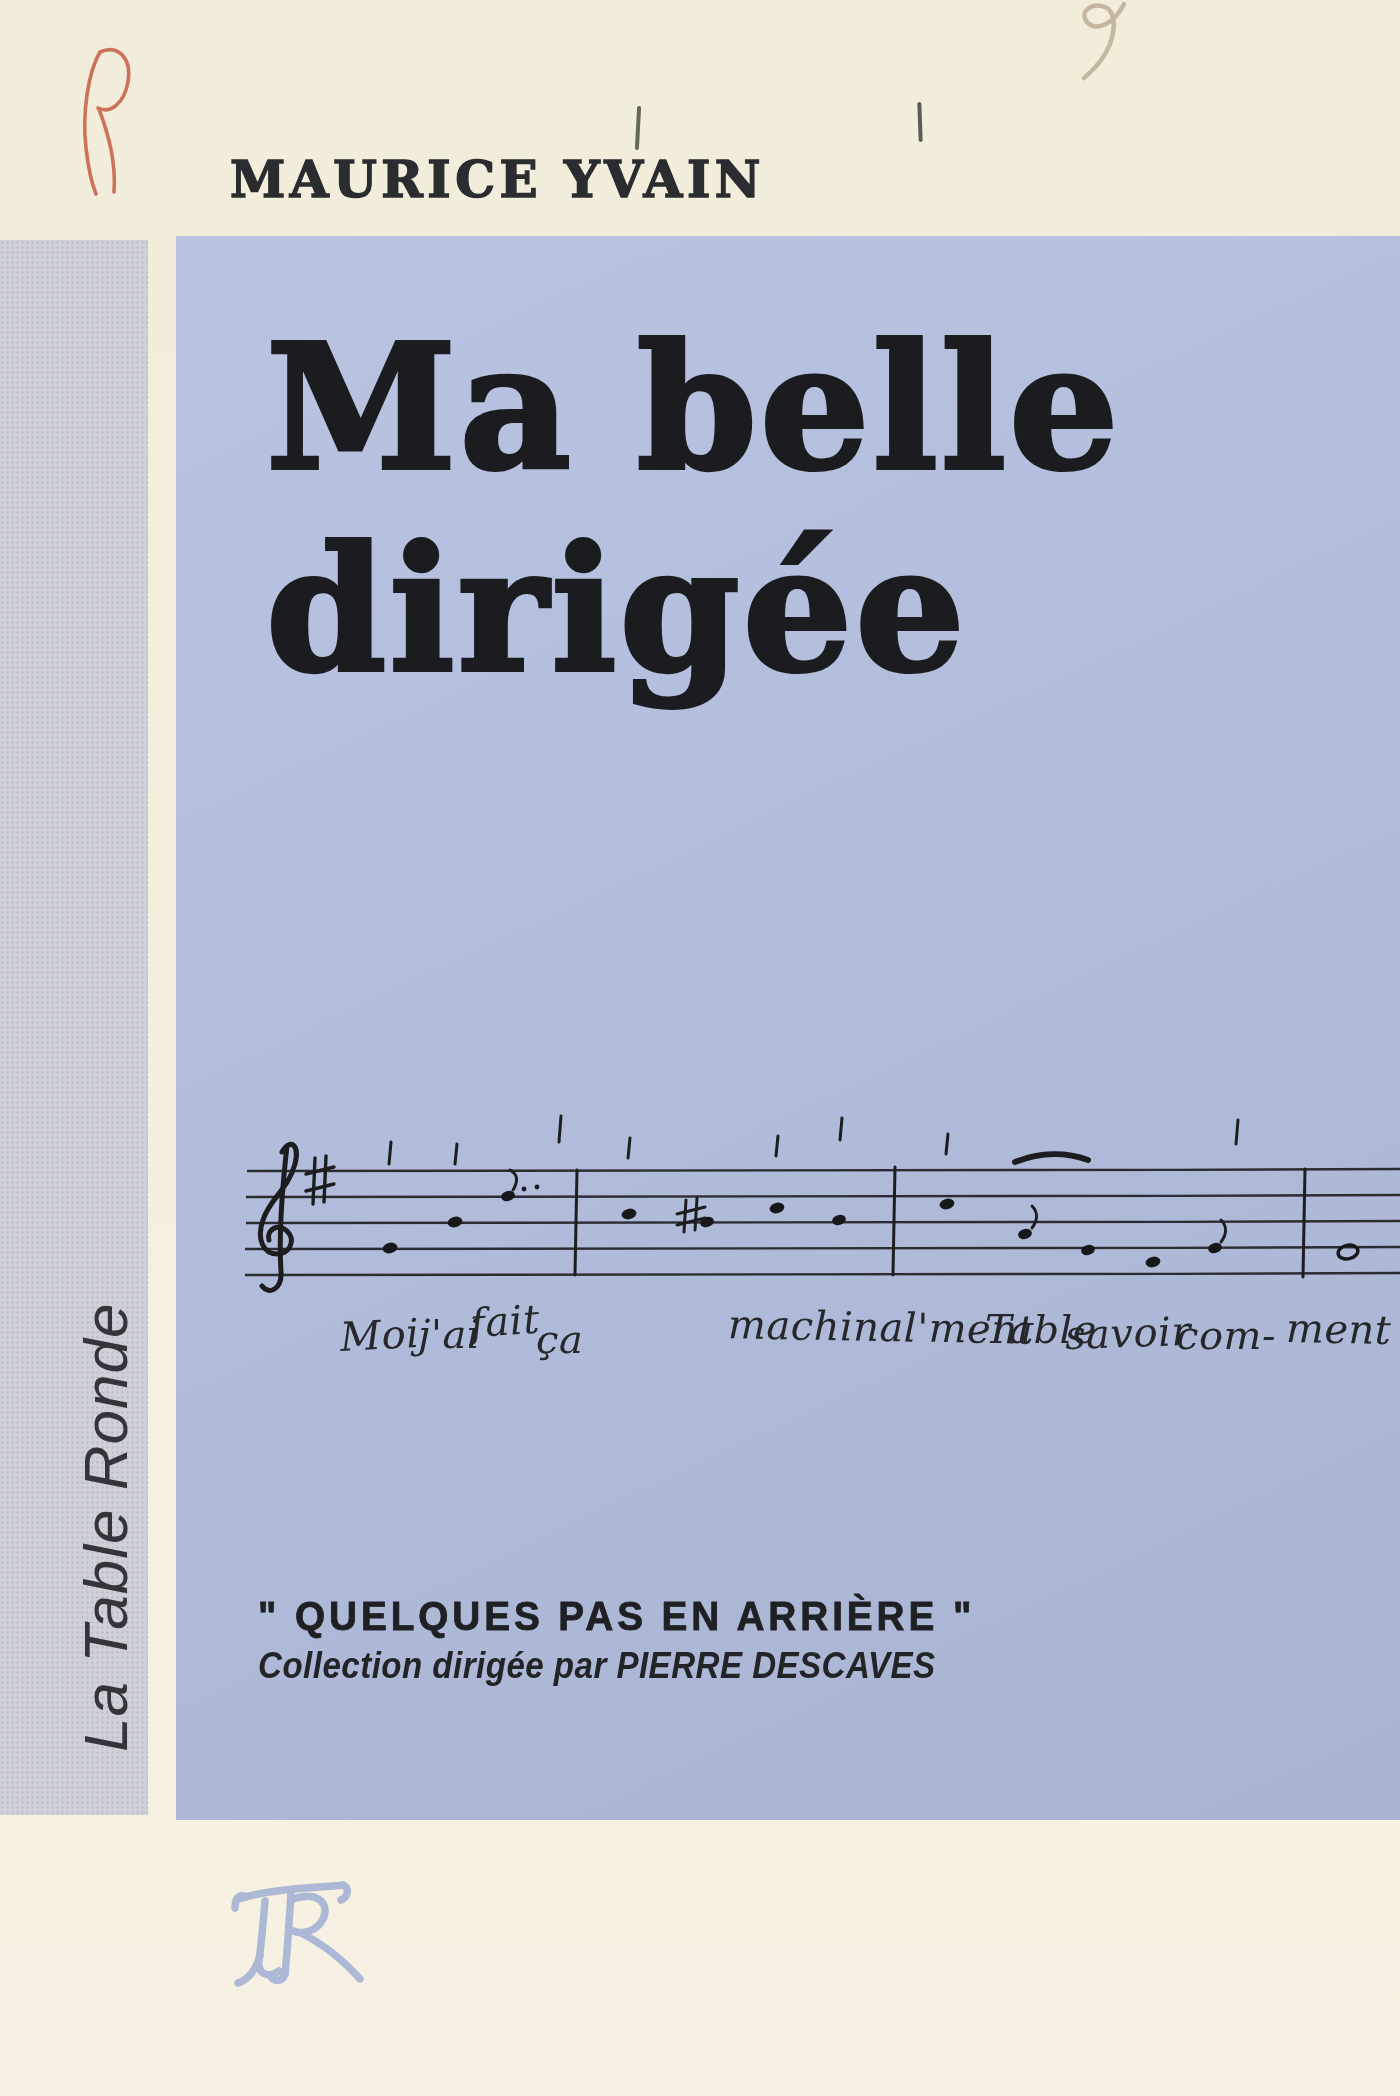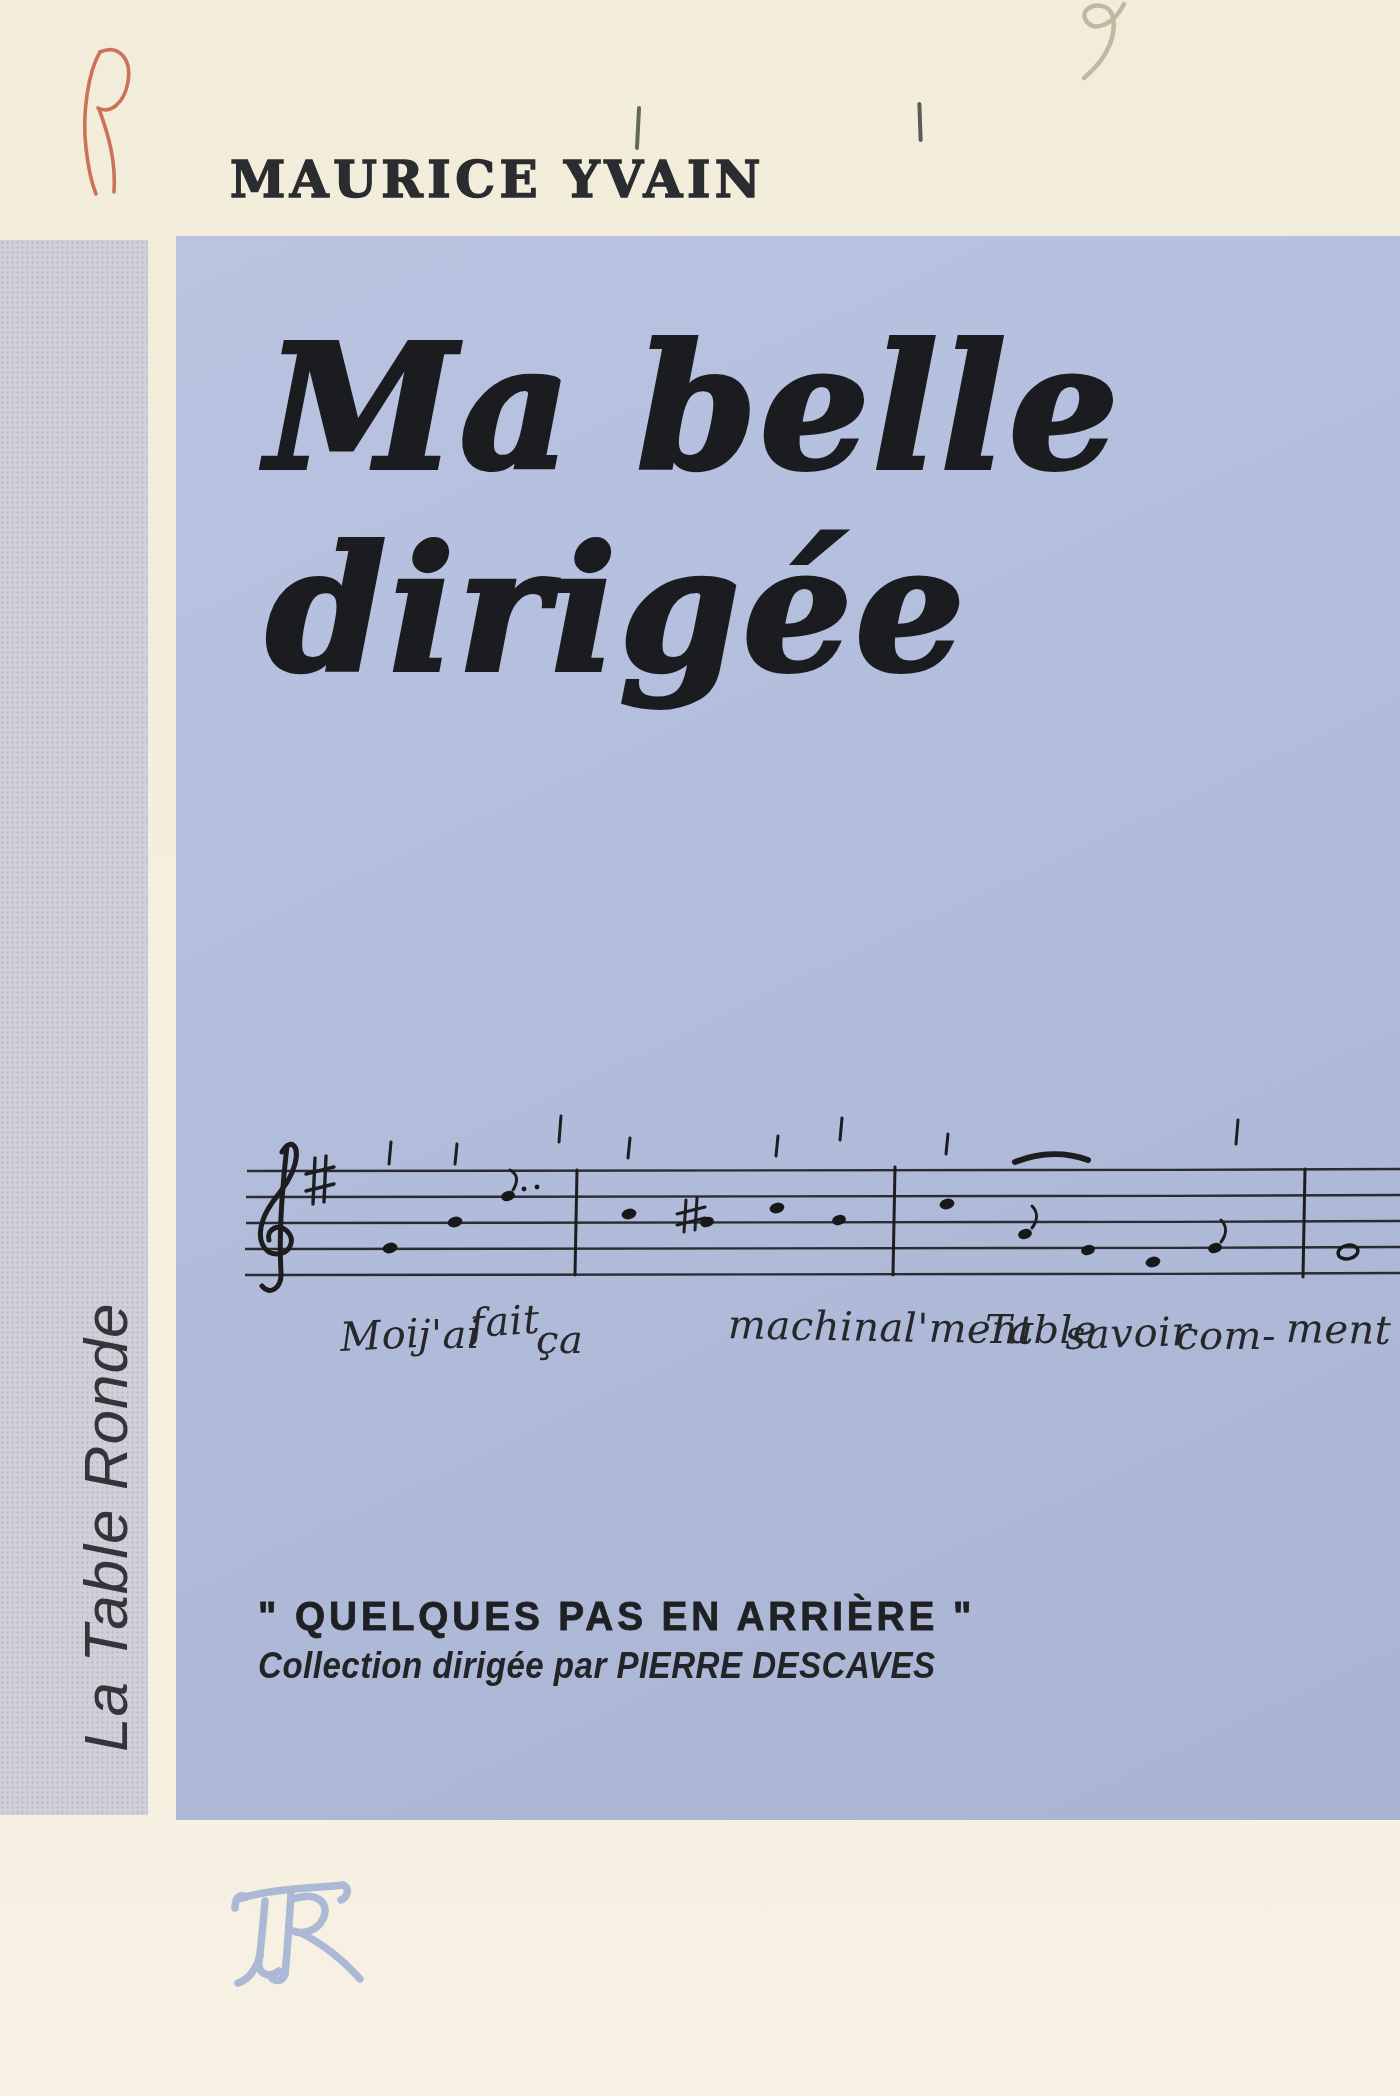--- a/index.html
+++ b/index.html
@@ -25,21 +25,20 @@
     font-family:"DejaVu Serif",serif;font-weight:bold;font-size:50px;
     letter-spacing:.09em;color:#2b2c2f;-webkit-text-stroke:1.5px #2b2c2f;
     white-space:nowrap;
     margin-left:34px;
   }
   .title-line{
     position:absolute;left:266px;
     font-family:"DejaVu Serif",serif;font-weight:bold;font-size:172px;line-height:1;
     letter-spacing:3px;color:#1b1c1f;-webkit-text-stroke:4px #1b1c1f;
     white-space:nowrap;
-    font-style:italic;
   }
   .title-1{top:322px;}
   .title-2{top:524px;}
   .staff-svg{position:absolute;left:220px;top:1100px;}
   .staff-svg path,.staff-svg line{stroke:#1d1d1f;}
   .lyric{
     position:absolute;font-family:"DejaVu Serif",serif;font-style:italic;
     font-size:40px;color:#26272a;white-space:nowrap;letter-spacing:.5px;
   }
   .collection-quote{

